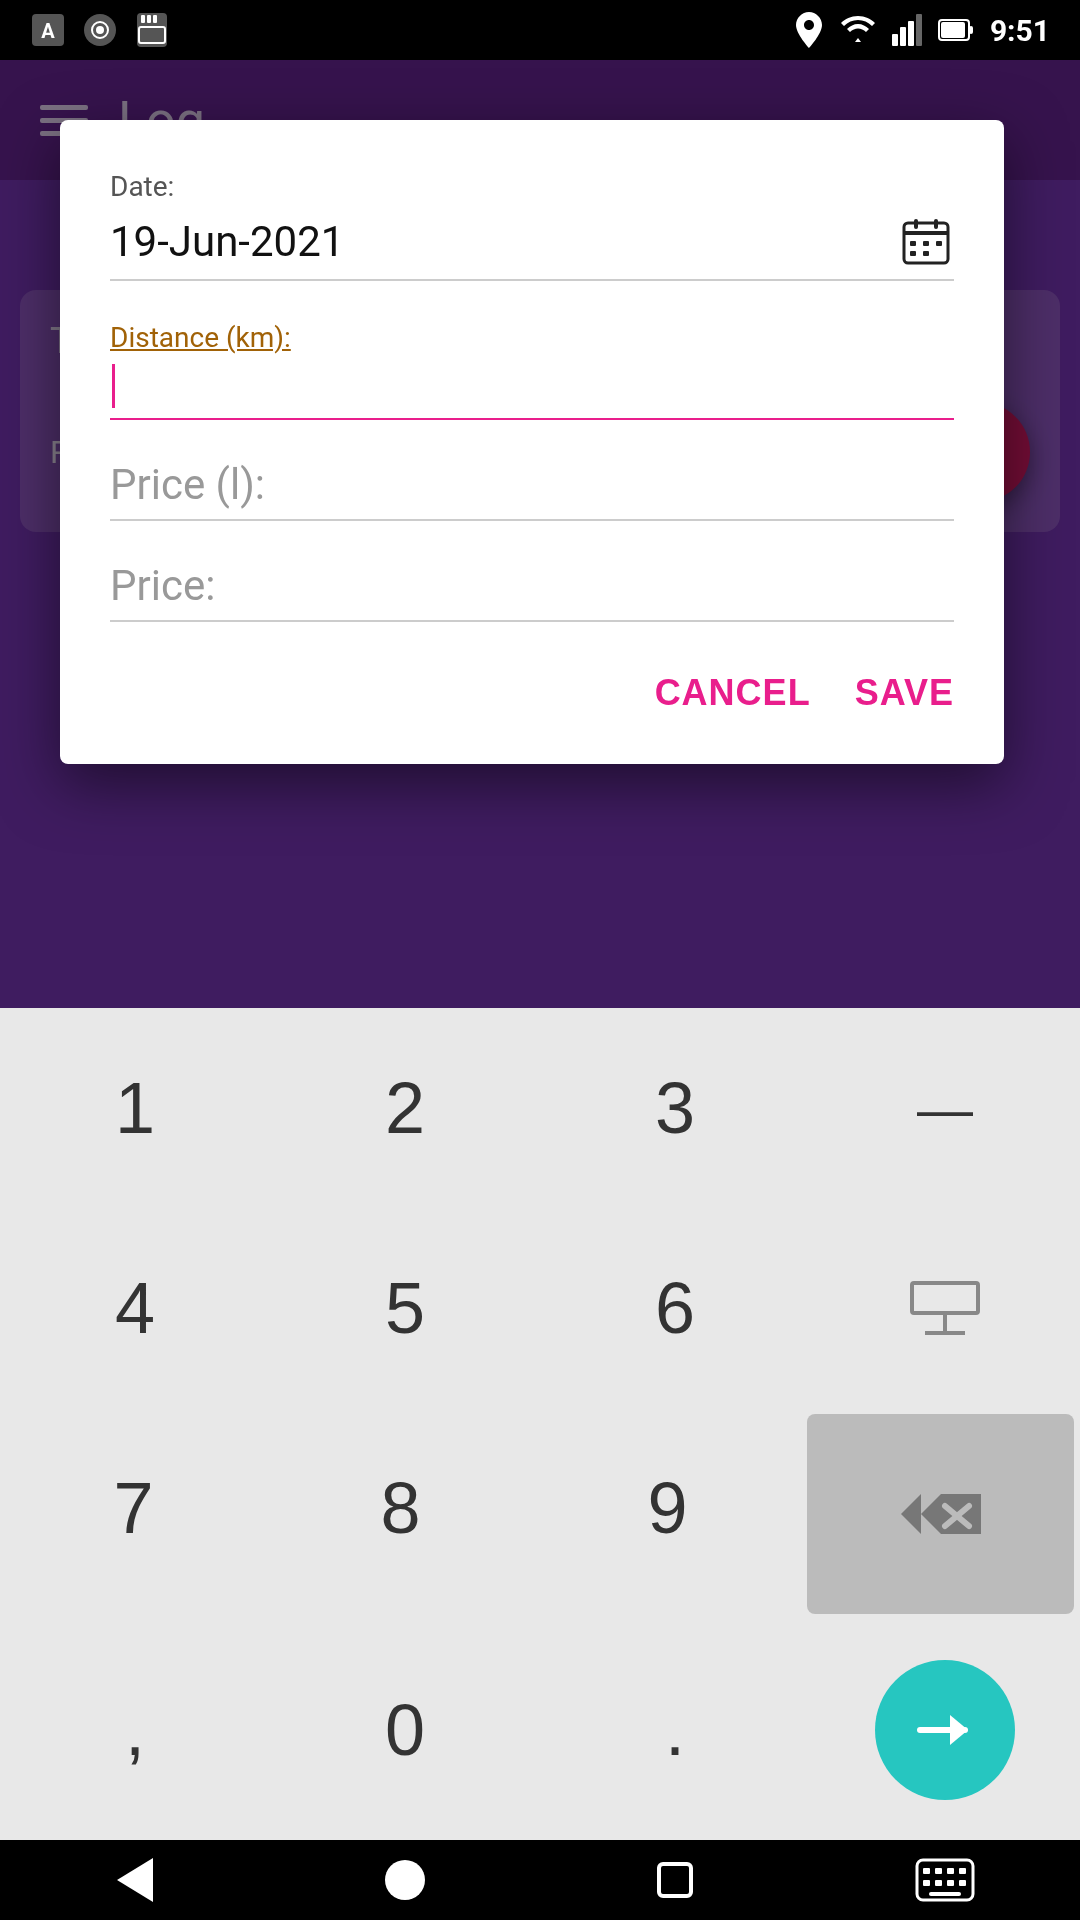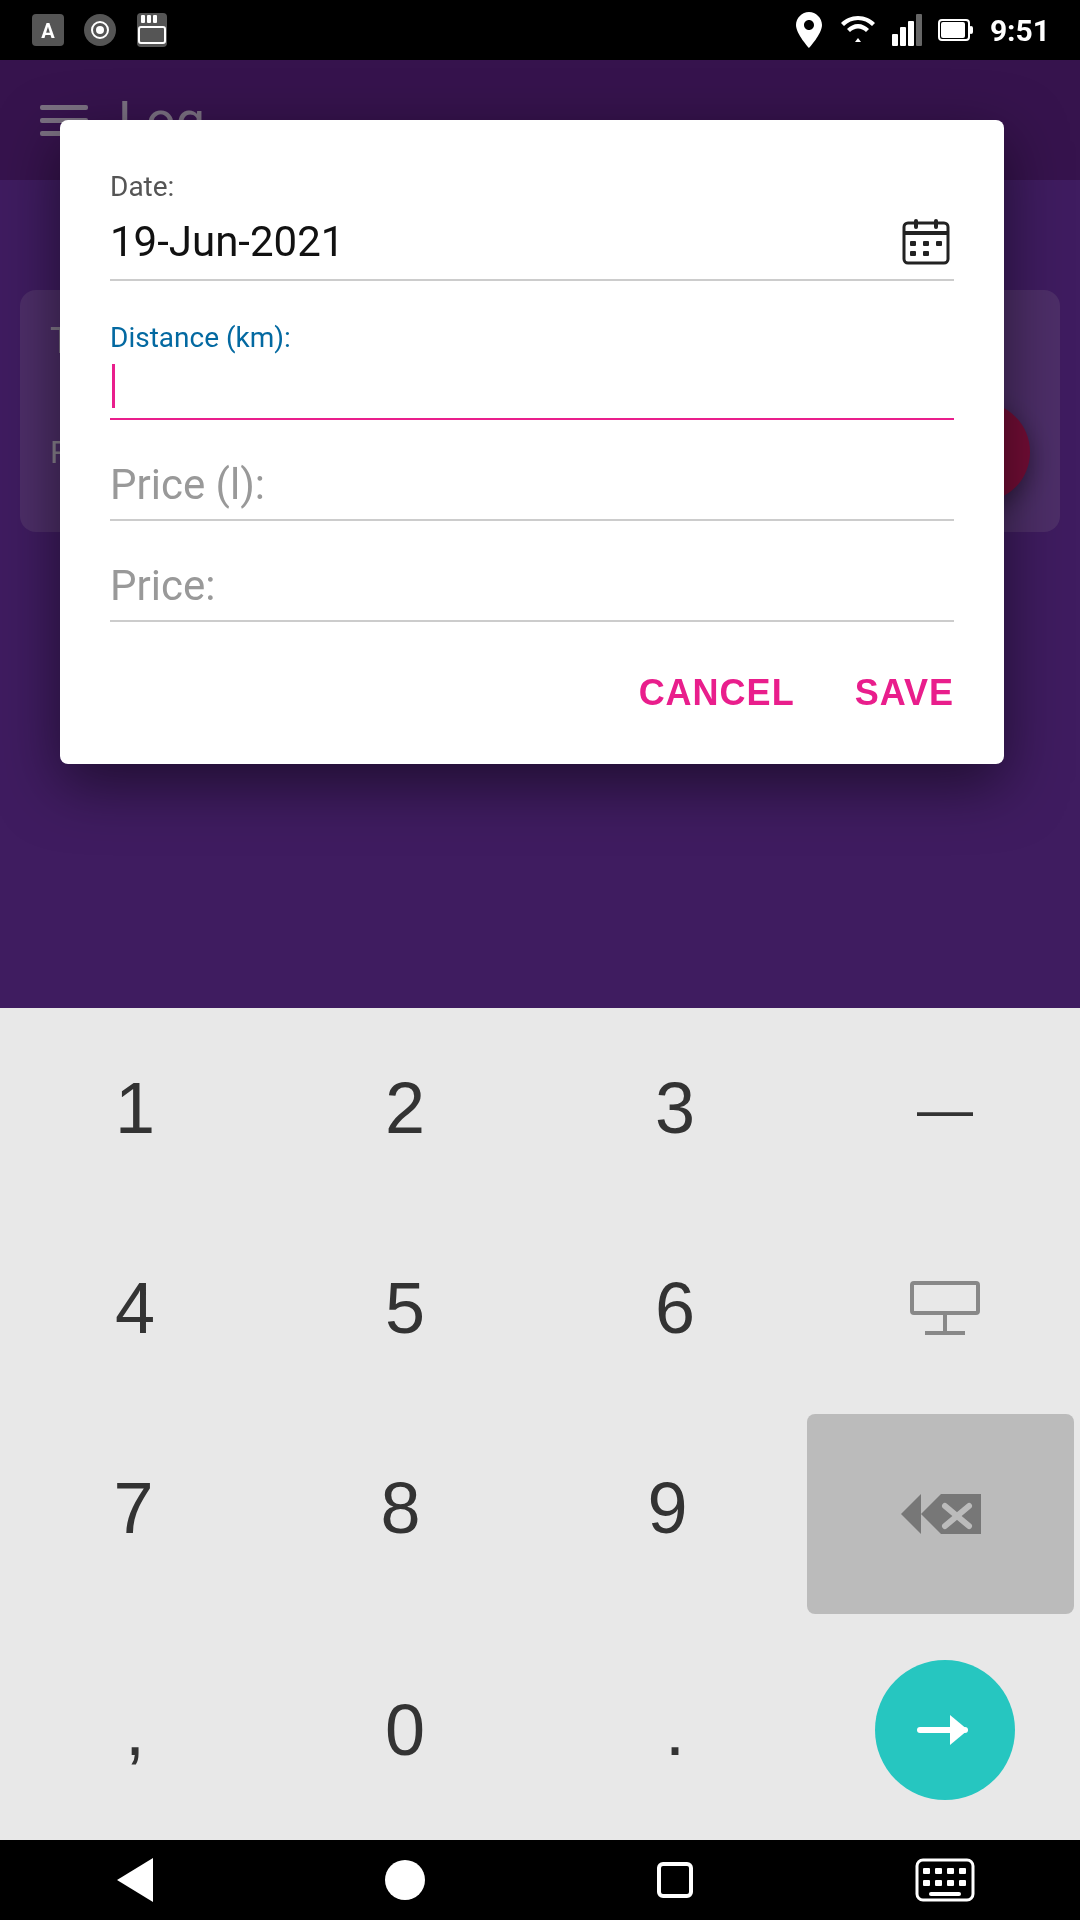--- a/index.html
+++ b/index.html
@@ -175,21 +175,22 @@
       margin-bottom: 40px;
     }
 
     .field-label {
       font-size: 28px;
       color: #555;
       margin-bottom: 10px;
     }
 
     .field-label.active {
-      color: #0369a1;
+      color: #a16207;
+      text-decoration: underline;
     }
 
     .field-row {
       display: flex;
       align-items: center;
       border-bottom: 2px solid #ccc;
       padding-bottom: 10px;
     }
 
     .field-row.active {
@@ -222,21 +223,21 @@
       width: 56px;
       height: 56px;
       display: flex;
       align-items: center;
       justify-content: center;
     }
 
     .dialog-actions {
       display: flex;
       justify-content: flex-end;
-      gap: 60px;
+      gap: 44px;
       margin-top: 20px;
     }
 
     .dialog-btn {
       font-size: 36px;
       font-weight: 700;
       color: #e91e8c;
       background: none;
       border: none;
       cursor: pointer;

